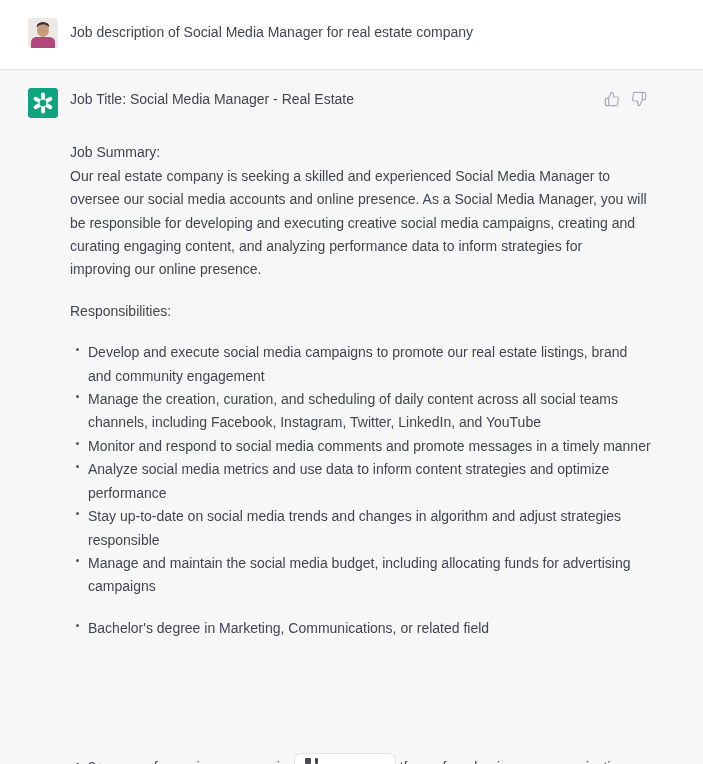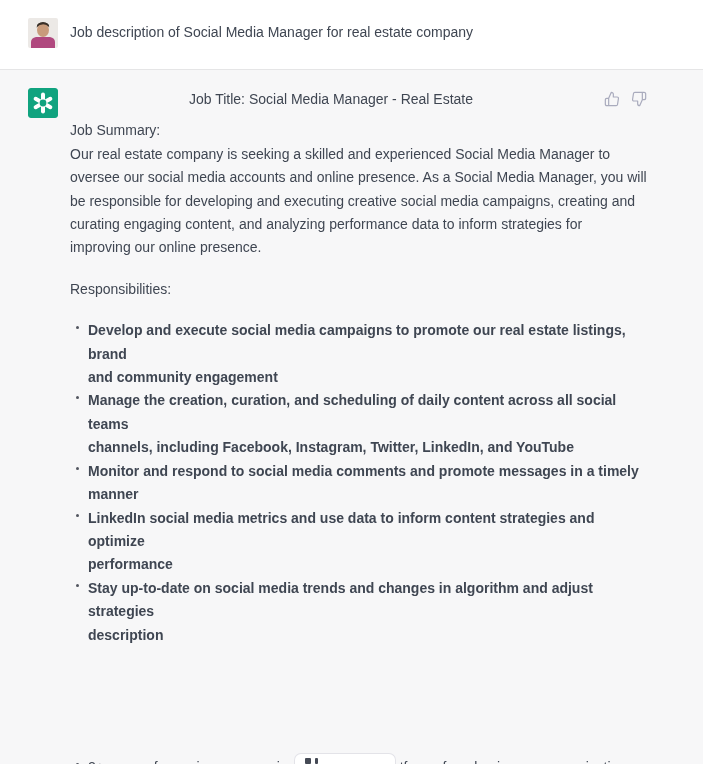--- a/index.html
+++ b/index.html
@@ -51,21 +51,21 @@
   }
   .user-text {
     margin-top: 3px;
     font-size: 14px;
     line-height: 23.4px;
   }
   .title-row {
     display: flex;
     align-items: flex-start;
   }
-  .title-row p { flex: 1 1 auto; margin-bottom: 8px; text-align: center; }
+  .title-row p { flex: 1 1 auto; margin-bottom: 30px; }
   .feedback {
     display: flex;
     gap: 11px;
     margin-top: 3px;
     margin-left: 12px;
     margin-right: 8px;
   }
   .icon-btn {
     background: none;
     border: none;
@@ -76,21 +76,20 @@
   }
   ul.bullet-list {
     list-style: none;
     padding-left: 0;
     margin-bottom: 18px;
   }
   ul.bullet-list li {
     position: relative;
     padding-left: 18px;
     white-space: pre-line;
-    font-weight: bold;
   }
   ul.bullet-list li::before {
     content: "";
     position: absolute;
     left: 6px;
     top: 7px;
     width: 3px;
     height: 3px;
     border-radius: 50%;
     background: #52555f;
@@ -206,27 +205,32 @@
 improving our online presence.</p>
 
       <p>Responsibilities:</p>
 
       <ul class="bullet-list">
         <li>Develop and execute social media campaigns to promote our real estate listings, brand
 and community engagement</li>
         <li>Manage the creation, curation, and scheduling of daily content across all social teams
 channels, including Facebook, Instagram, Twitter, LinkedIn, and YouTube</li>
         <li>Monitor and respond to social media comments and promote messages in a timely manner</li>
-        <li>LinkedIn social media metrics and use data to inform content strategies and optimize
+        <li>Analyze social media metrics and use data to inform content strategies and optimize
 performance</li>
         <li>Stay up-to-date on social media trends and changes in algorithm and adjust strategies
-description</li>
+responsible</li>
+        <li>Manage and maintain the social media budget, including allocating funds for advertising
+campaigns</li>
       </ul>
 
 
+      <ul class="bullet-list">
+        <li>Bachelor's degree in Marketing, Communications, or related field</li>
+      </ul>
 
     </div>
   </div>
 
   <div class="clipped-line">2+ years of experience managing social media platforms for a business or organization</div>
 
   <div class="tooltip-box">
     <span class="tooltip-glyph"></span>
     <span class="tooltip-glyph2"></span>
   </div>

